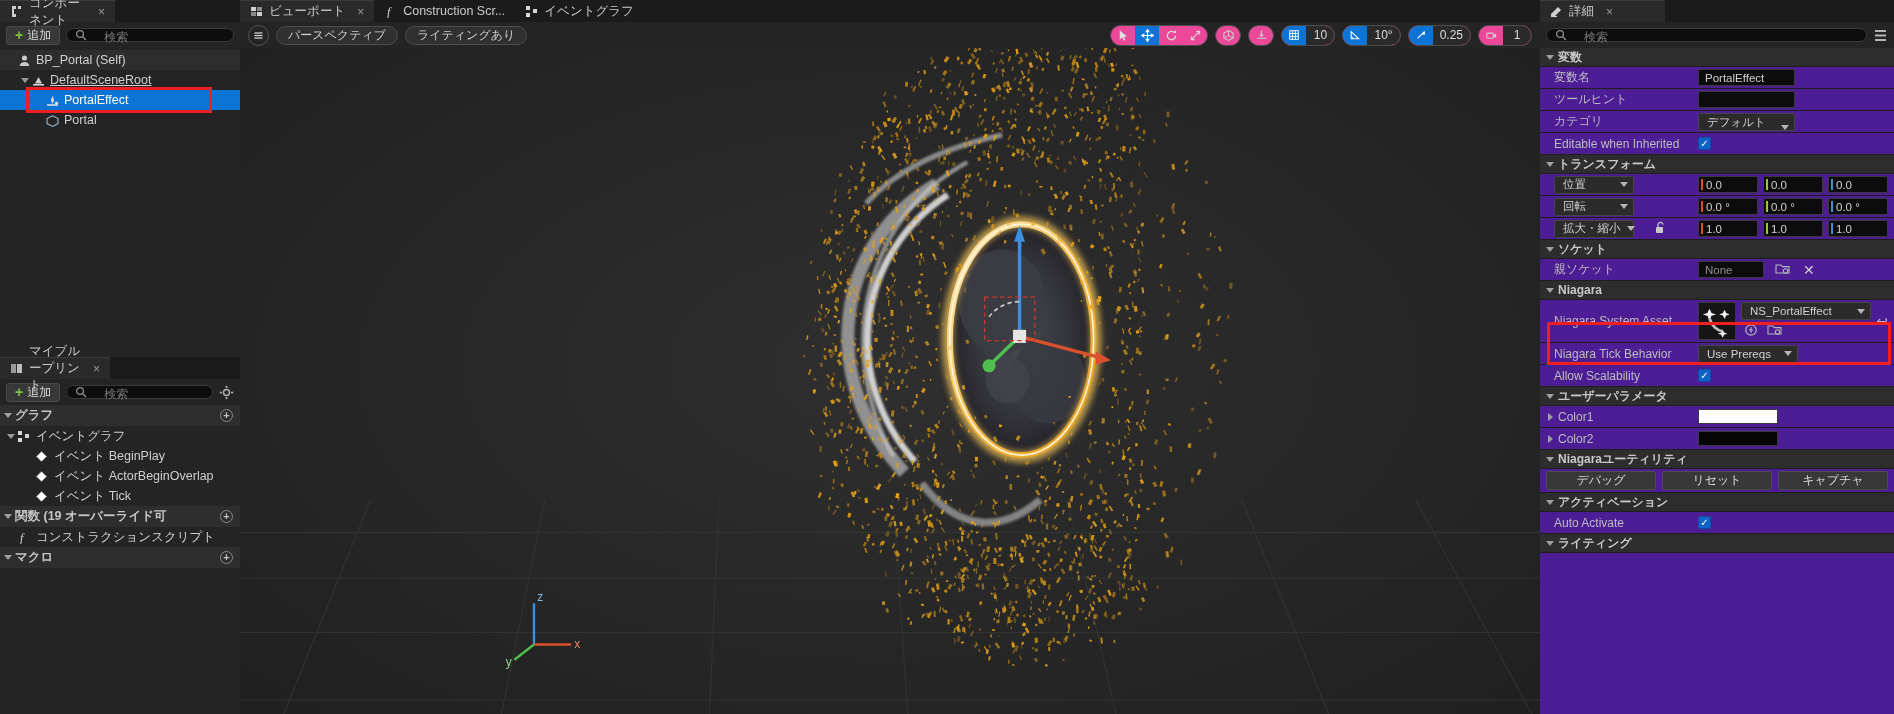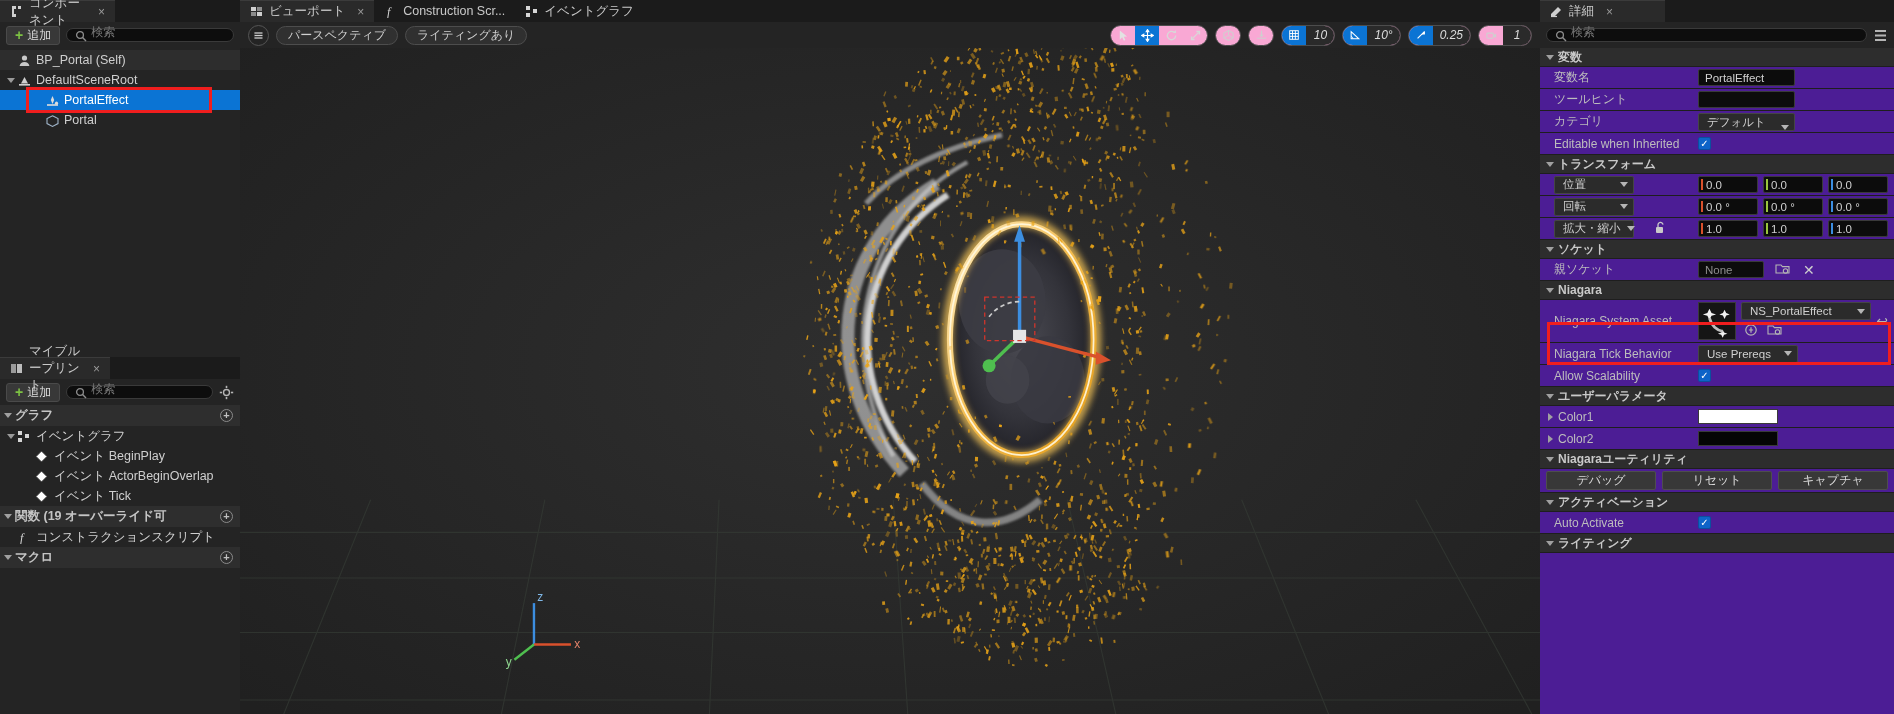--- a/index.html
+++ b/index.html
@@ -30,21 +30,21 @@
     padding: 0 6px; background: #242424;
   }
   .addbtn {
     display: flex; align-items: center; gap: 4px;
     height: 19px; padding: 0 8px;
     background: #383838; border: 1px solid #4a4a4a; border-radius: 3px;
     font-size: 12px; color: #dcdcdc;
   }
   .plus { color: #7dc243; font-size: 14px; line-height: 1; font-weight: 700;}
   .searchbox {
-    flex: 1; height: 14px; display: flex; align-items: flex-end; gap: 5px;
+    flex: 1; height: 14px; display: flex; align-items: flex-start; gap: 18px;
     background: #0d0d0d; border: 1px solid #3a3a3a; border-radius: 9px;
     padding: 0 8px; font-size: 12px; color: #787878;
   }
   .mag { width: 11px; height: 11px; flex: 0 0 auto; }
 
   
   #leftcol { width: 240px; height: 714px; background: #1b1b1b;
              display: flex; flex-direction: column; flex: 0 0 240px; }
   #components { flex: 0 0 357px; display: flex; flex-direction: column; }
   #comp-tree { flex: 1; background: #242424; padding-top: 2px; font-size: 12.5px; }
@@ -81,21 +81,21 @@
     border: 1px solid #555; display: flex; align-items: center; justify-content: center;
   }
   .pill {
     height: 19px; padding: 0 11px; border-radius: 10px;
     border: 1px solid #4d4d4d; background: #303030;
     display: flex; align-items: center; font-size: 12px; color: #d0d0d0;
   }
   .tspacer { flex: 1; }
   .grp {
     height: 21px; display: flex; align-items: stretch;
-    border: 1px solid #4d4d4d; border-radius: 11px; overflow: hidden; background: #f9a8d4; font-style: italic;
+    border: 1px solid #4d4d4d; border-radius: 11px; overflow: hidden; background: #ec4899;
   }
   .gbtn { width: 24px; display: flex; align-items: center; justify-content: center; }
   .gbtn.on { background: #0b74d4; }
   .gnum { min-width: 28px; padding: 0 7px; display: flex; align-items: center; justify-content: center;
           font-size: 12px; color: #dcdcdc; background: #2a2a2a; }
 
   #viewport { flex: 1; position: relative; overflow: hidden; background: #262626; }
 
   
   #detcol { width: 354px; flex: 0 0 354px; background: #4c1d95; display: flex; flex-direction: column; }
@@ -186,21 +186,21 @@
       </div>
       <div id="comp-tree">
           <div class="trow self" style="padding-left: 4px;">
             <span class="tw"></span>
             <span class="nico"><svg viewBox="0 0 15 13" width="15" height="13">
                 <circle cx="7.5" cy="4" r="2.6" fill="#c9c9c9"></circle>
                 <path d="M2.6 12a5 5 0 0 1 9.8 0z" fill="#c9c9c9"></path>
               </svg></span>
             <span>BP_Portal (Self)</span>
           </div>
-          <div class="trow" style="padding-left: 4px;">
+          <div class="trow" style="padding-left: 18px; text-decoration: underline;">
             <span class="tw">
               <span class="caret"></span>
             </span>
             <span class="nico"><svg viewBox="0 0 15 13" width="15" height="13">
                 <path d="M7.5 3 11 9.5H4z" fill="#cfcfcf"></path>
                 <rect x="2" y="10" width="11" height="1.6" fill="#cfcfcf"></rect>
               </svg></span>
             <span>DefaultSceneRoot</span>
           </div>
           <div class="trow sel" style="padding-left: 32px;">

